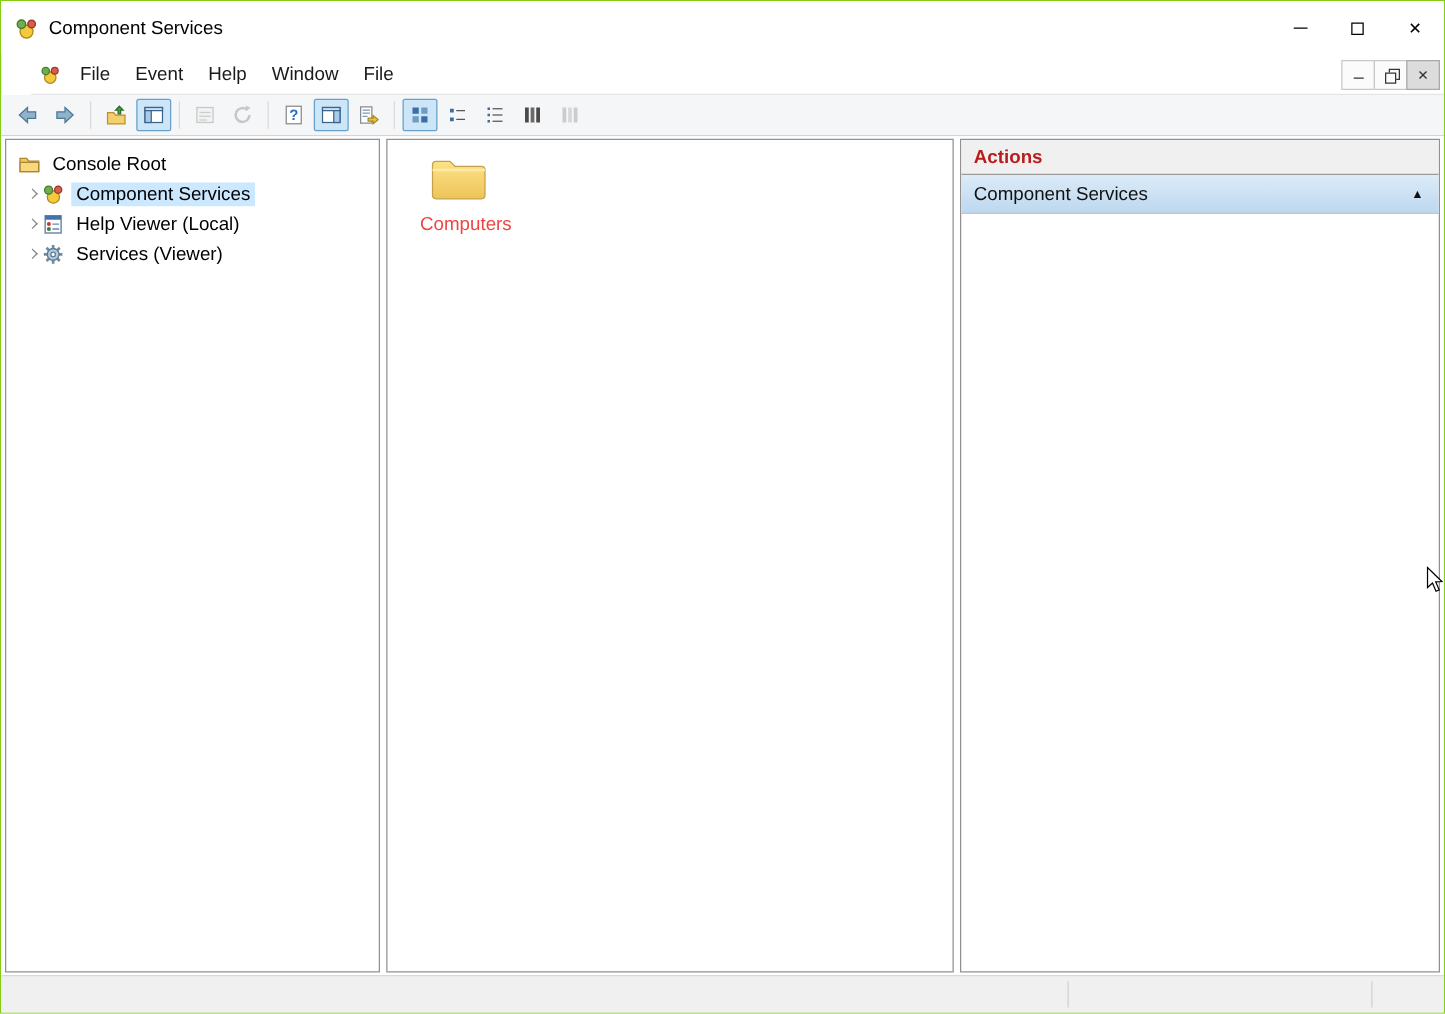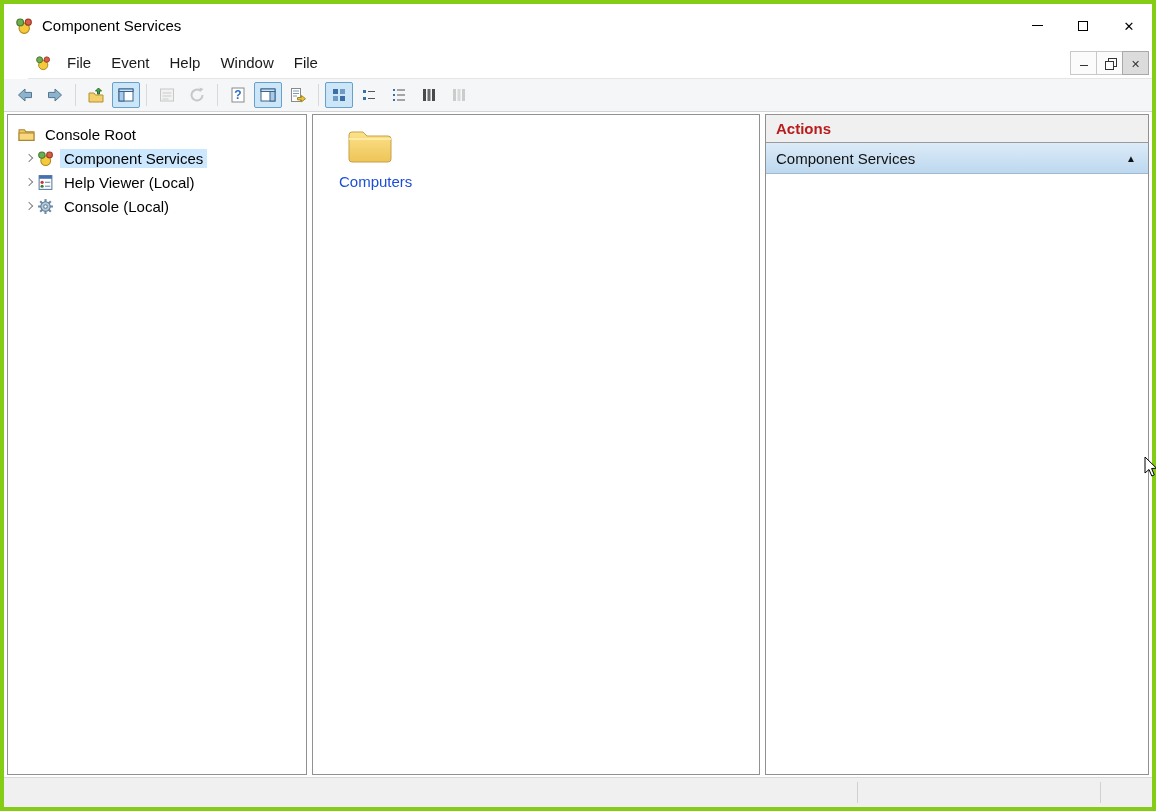--- a/index.html
+++ b/index.html
@@ -1,18 +1,18 @@
 <!DOCTYPE html>
 <html style="--selection: #cce8ff; --actions-section-top: #dcebf8; --actions-section-bottom: #bdd8ef;"><head>
 <meta charset="utf-8">
 <style>
   * { box-sizing: border-box; margin: 0; padding: 0; }
   html, body { width: 1156px; height: 811px; }
   body { font-family: "Liberation Sans", sans-serif; background: #fff; position: relative; overflow: hidden; }
-  .window { width: 1156px; height: 811px; border: 4px solid #84cc16; position: relative; background: #fff; }
+  .window { width: 1156px; height: 811px; border: 1px solid #84cc16; position: relative; background: #fff; }
 
   
   .titlebar { height: 43px; display: flex; align-items: center; background: #fff; }
   .titlebar .appicon { margin-left: 11px; width: 18px; height: 18px; flex: 0 0 auto; }
   .titlebar .title { margin-left: 9px; font-size: 15px; color: #000; }
   .wbtns { margin-left: auto; display: flex; height: 100%; }
   .wbtn { width: 46px; height: 100%; display: flex; align-items: center; justify-content: center; cursor: default; }
   .glyph-min { width: 11px; height: 1px; background: #000; display: block; }
   .glyph-max { width: 10px; height: 10px; border: 1px solid #000; display: block; }
   .glyph-close::before { content: "\2715"; font-size: 13px; color: #000; }
@@ -51,21 +51,21 @@
   .tree-row.child { padding-left: 12px; }
   .chev-box { width: 17px; display: flex; align-items: center; justify-content: center; flex: 0 0 auto; }
   .chev { width: 6px; height: 6px; border-top: 1.5px solid #848484; border-right: 1.5px solid #848484; transform: rotate(45deg); display: block; }
   .tree-icon { width: 17px; height: 17px; margin-right: 6px; flex: 0 0 auto; }
   .tree-label { padding: 1px 4px; white-space: nowrap; }
   .tree-label.sel { background: var(--selection, #cce8ff); }
 
   
   .content-item { margin: 13px 0 0 26px; width: 62px; text-align: center; cursor: default; }
   .content-item .bigfolder { width: 46px; height: 36px; display: inline-block; }
-  .content-label { font-size: 15px; color: #1d4ed8; margin-top: 5px; }
+  .content-label { font-size: 15px; color: #ef4444; margin-top: 5px; }
 
   
   .actions-title { height: 28px; line-height: 27px; padding-left: 10px; font-size: 15px; font-weight: bold; color: #b91c1c; background: #f0f0f0; border-bottom: 1px solid #9a9a9a; }
   .actions-section-header { height: 31px; display: flex; align-items: center; padding: 0 12px 0 10px; font-size: 15px; color: #111;
       background: linear-gradient(var(--actions-section-top, #dcebf8), var(--actions-section-bottom, #bdd8ef));
       border-bottom: 1px solid #9fb9d1; cursor: default; }
   .actions-section-header .tri { margin-left: auto; font-size: 10px; color: #111; }
   .more-actions { height: 33px; display: flex; align-items: center; padding: 0 12px 0 44px; font-size: 15px; color: #000; cursor: default; }
   .more-actions .tri { margin-left: auto; font-size: 10px; color: #111; }
 
@@ -271,21 +271,21 @@
             <span class="chev"></span>
           </span>
         <svg class="tree-icon" viewBox="0 0 16 16">
           <line x1="8" y1="1" x2="8" y2="15" stroke="#6f8aa0" stroke-width="2"></line>
           <line x1="1" y1="8" x2="15" y2="8" stroke="#6f8aa0" stroke-width="2"></line>
           <line x1="3" y1="3" x2="13" y2="13" stroke="#6f8aa0" stroke-width="2"></line>
           <line x1="3" y1="13" x2="13" y2="3" stroke="#6f8aa0" stroke-width="2"></line>
           <circle cx="8" cy="8" r="4.4" fill="#b7cad9" stroke="#5d7e99"></circle>
           <circle cx="8" cy="8" r="1.7" fill="#fff" stroke="#5d7e99"></circle>
         </svg>
-        <span class="tree-label">Console (Local)</span>
+        <span class="tree-label">Services (Viewer)</span>
       </div>
     </div>
 
     <div class="pane content-pane">
       <div class="content-item">
         <svg class="bigfolder" viewBox="0 0 46 36">
           <defs>
             <linearGradient id="foldg" x1="0" y1="0" x2="0" y2="1">
               <stop offset="0" stop-color="#fce28a"></stop>
               <stop offset="1" stop-color="#eec458"></stop>

